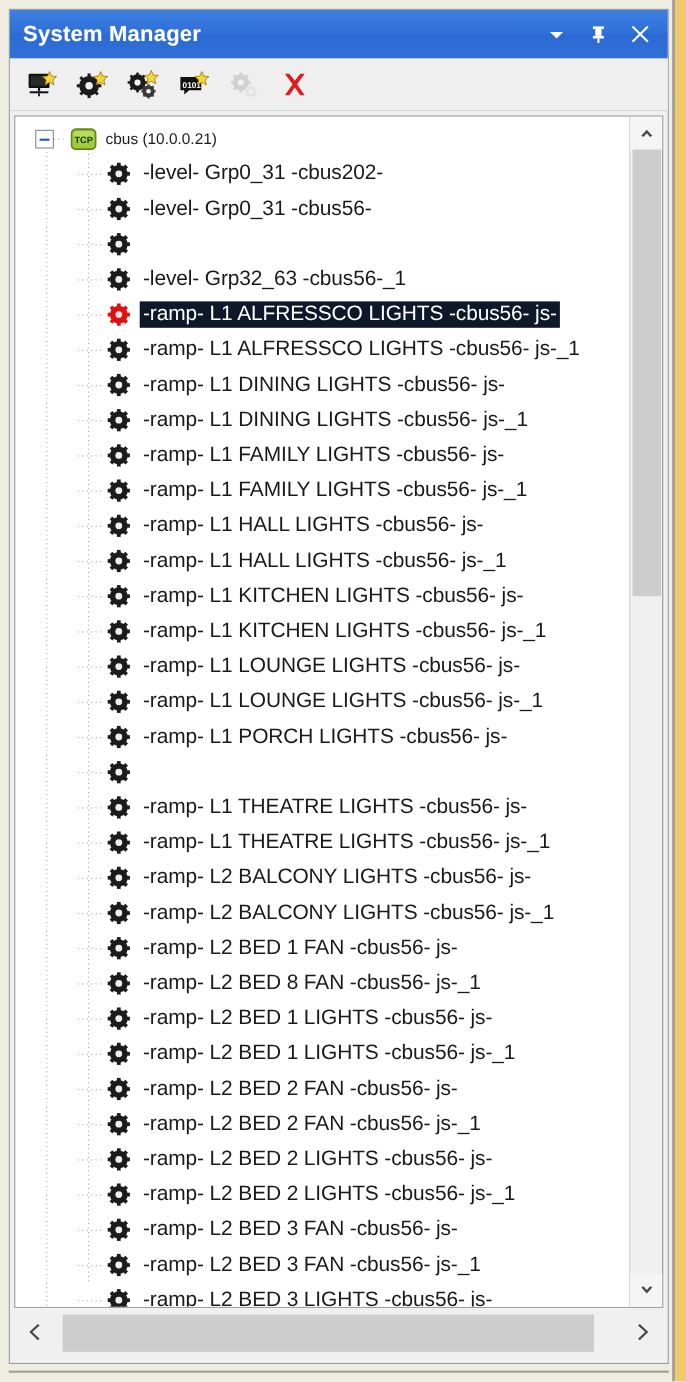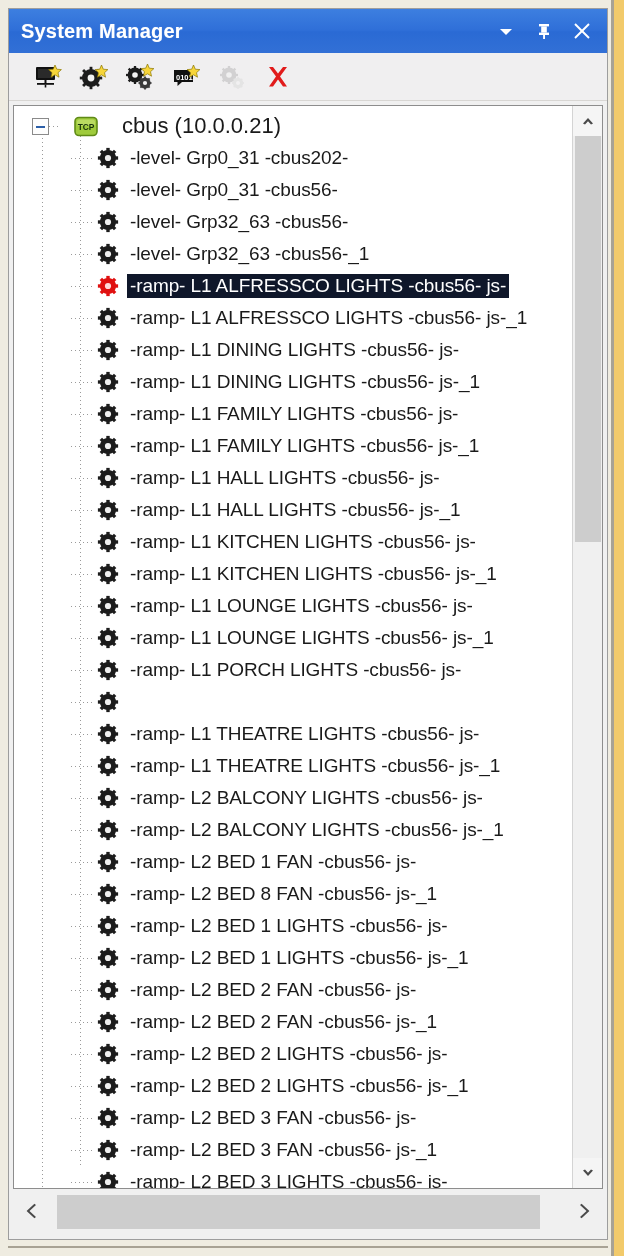--- a/index.html
+++ b/index.html
@@ -78,21 +78,21 @@
     background: #f0eff0;
     border-bottom: 1px solid #d8d6d3;
     display: flex;
     align-items: center;
     padding-left: 14px;
     box-sizing: border-box;
     gap: 6px;
   }
   .tool-btn {
     width: 40px; height: 40px;
-    display: flex; align-items: center; justify-content: flex-end;
+    display: flex; align-items: center; justify-content: flex-start;
     cursor: default;
     position: relative;
   }
   .tool-btn.disabled { opacity: 0.34; }
 
   
   .tree-wrap {
     position: relative;
     flex: 1 1 auto;
     margin: 4px 4px 0 4px;
@@ -161,31 +161,31 @@
   .dash-root { width: 12px; margin-left: 0; }
   .dash-child { width: 22px; margin-left: -22px; }
 
   .node-icon {
     flex: 0 0 auto;
     display: flex; align-items: center; justify-content: center;
     margin-right: 8px;
   }
   .tcp-icon {
     width: 24px; height: 21px;
-    margin-left: 13px;
+    margin-left: 3px;
   }
   .gear-icon { width: 22px; height: 22px; margin-left: 4px; }
 
   .node-label {
     font-size: 19px;
     color: #1a1a1a;
     letter-spacing: -0.1px;
     line-height: 1;
   }
-  .root-label { font-size: 22px; color: #1a1a1a; margin-left: 16px; }
+  .root-label { font-size: 14px; color: #1a1a1a; }
 
   .row.selected .sel-box {
     background: #0f172a;
     color: #ffffff;
     padding: 2px 3px 3px 3px;
     display: inline-block;
     line-height: 1;
   }
   .row .sel-box { padding: 2px 3px 3px 3px; display: inline-block; line-height: 1; }
 
@@ -428,21 +428,20 @@
                     <g fill="#1c1c1c">
                       <circle cx="11" cy="11" r="8.1"></circle>
                       <rect x="9.3" y="0.9" width="3.4" height="20.2" transform="rotate(0 11 11)"></rect>
                       <rect x="9.3" y="0.9" width="3.4" height="20.2" transform="rotate(45 11 11)"></rect>
                       <rect x="9.3" y="0.9" width="3.4" height="20.2" transform="rotate(90 11 11)"></rect>
                       <rect x="9.3" y="0.9" width="3.4" height="20.2" transform="rotate(135 11 11)"></rect>
                     </g>
                     <circle cx="11" cy="11" r="3.1" fill="#efefef"></circle>
                   </svg>
                 </span>
-                <span class="node-label"><span class="sel-box">-level- Grp32_63 -cbus56-</span></span>
               </div>
               <div class="row row-child">
                 <span class="dash-h dash-child"></span>
                 <span class="node-icon gear-icon">
                   <svg width="22" height="22" viewBox="0 0 22 22">
                     <g fill="#1c1c1c">
                       <circle cx="11" cy="11" r="8.1"></circle>
                       <rect x="9.3" y="0.9" width="3.4" height="20.2" transform="rotate(0 11 11)"></rect>
                       <rect x="9.3" y="0.9" width="3.4" height="20.2" transform="rotate(45 11 11)"></rect>
                       <rect x="9.3" y="0.9" width="3.4" height="20.2" transform="rotate(90 11 11)"></rect>

